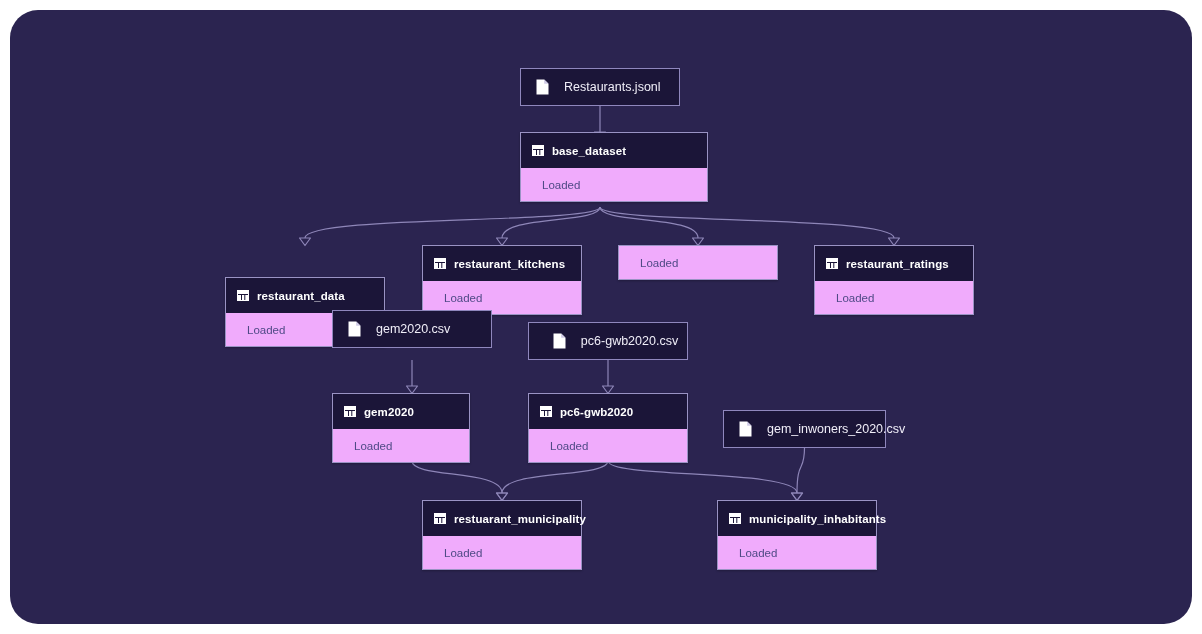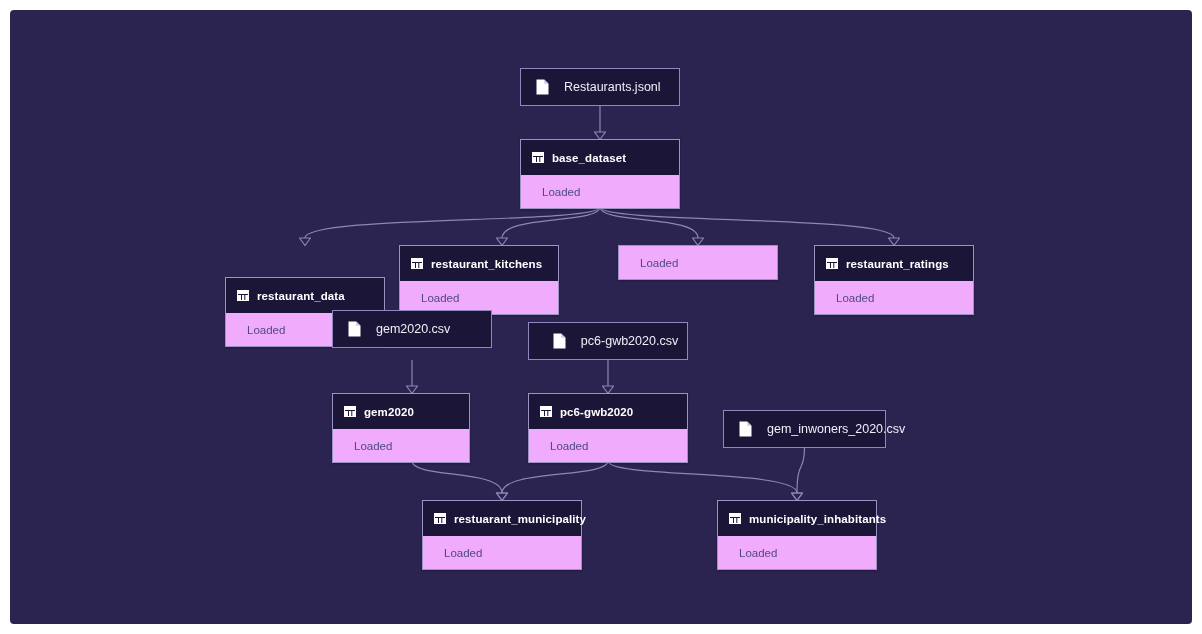--- a/index.html
+++ b/index.html
@@ -13,21 +13,21 @@
     font-family: "Liberation Sans", sans-serif;
     overflow: hidden;
   }
   #canvas {
     position: absolute;
     left: 10px;
     top: 10px;
     width: 1182px;
     height: 614px;
     background: #2b2450;
-    border-radius: 4px;
+    border-radius: 28px;
     overflow: hidden;
   }
   #edge-layer {
     position: absolute;
     left: 0;
     top: 0;
     width: 1182px;
     height: 614px;
     pointer-events: none;
   }
@@ -175,39 +175,39 @@
   <div id="node-layer">
       <div class="node-file" style="left: 510px; top: 58px; width: 160px;">
         <span class="file-icon">
           <svg width="13" height="16" viewBox="0 0 13 16">
             <path d="M0.5 0.5 H8.2 L12.5 4.8 V15.5 H0.5 Z" fill="#ffffff"></path>
             <path d="M8.2 0.5 L12.5 4.8 H8.2 Z" fill="#cfcae6"></path>
           </svg>
         </span>
         <span class="nf-title">Restaurants.jsonl</span>
       </div>
-      <div class="node-table" style="left: 510px; top: 129px; width: 160px;">
+      <div class="node-table" style="left: 510px; top: 122px; width: 188px;">
         <div class="nt-head">
           <span class="grid-icon"></span>
           <span class="nt-title">base_dataset</span>
         </div>
         <div class="nt-body">
           <span class="nt-status">Loaded</span>
         </div>
       </div>
       <div class="node-table" style="left: 215px; top: 235px; width: 160px; margin-top: 32px;">
         <div class="nt-head">
           <span class="grid-icon"></span>
           <span class="nt-title">restaurant_data</span>
         </div>
         <div class="nt-body">
           <span class="nt-status">Loaded</span>
         </div>
       </div>
-      <div class="node-table" style="left: 389px; top: 235px; width: 160px;">
+      <div class="node-table" style="left: 412px; top: 235px; width: 160px;">
         <div class="nt-head">
           <span class="grid-icon"></span>
           <span class="nt-title">restaurant_kitchens</span>
         </div>
         <div class="nt-body">
           <span class="nt-status">Loaded</span>
         </div>
       </div>
       <div class="node-table" style="left: 608px; top: 235px; width: 160px;">
         <div class="nt-body">

